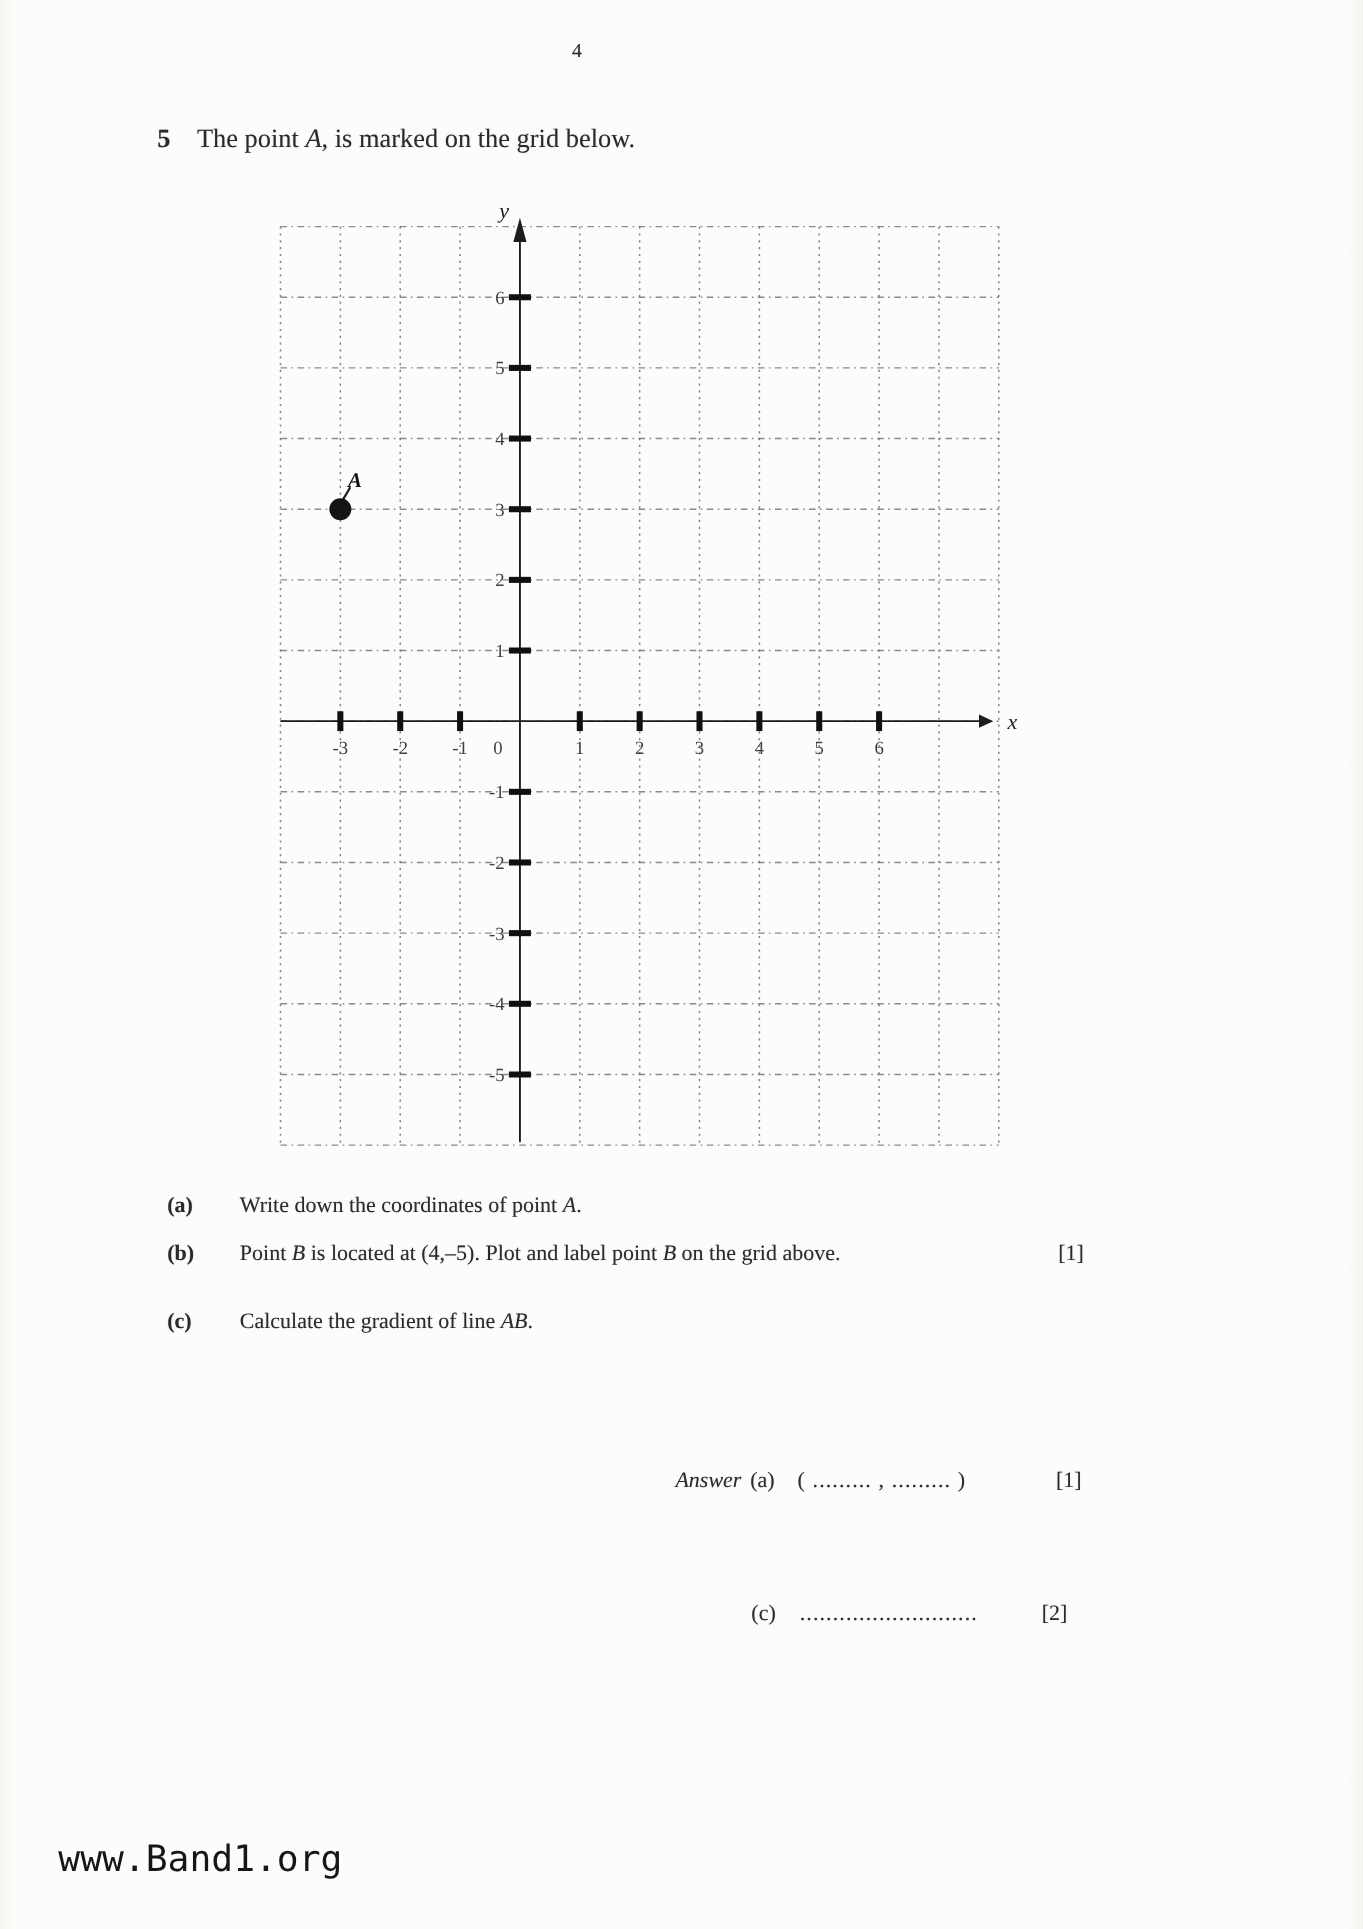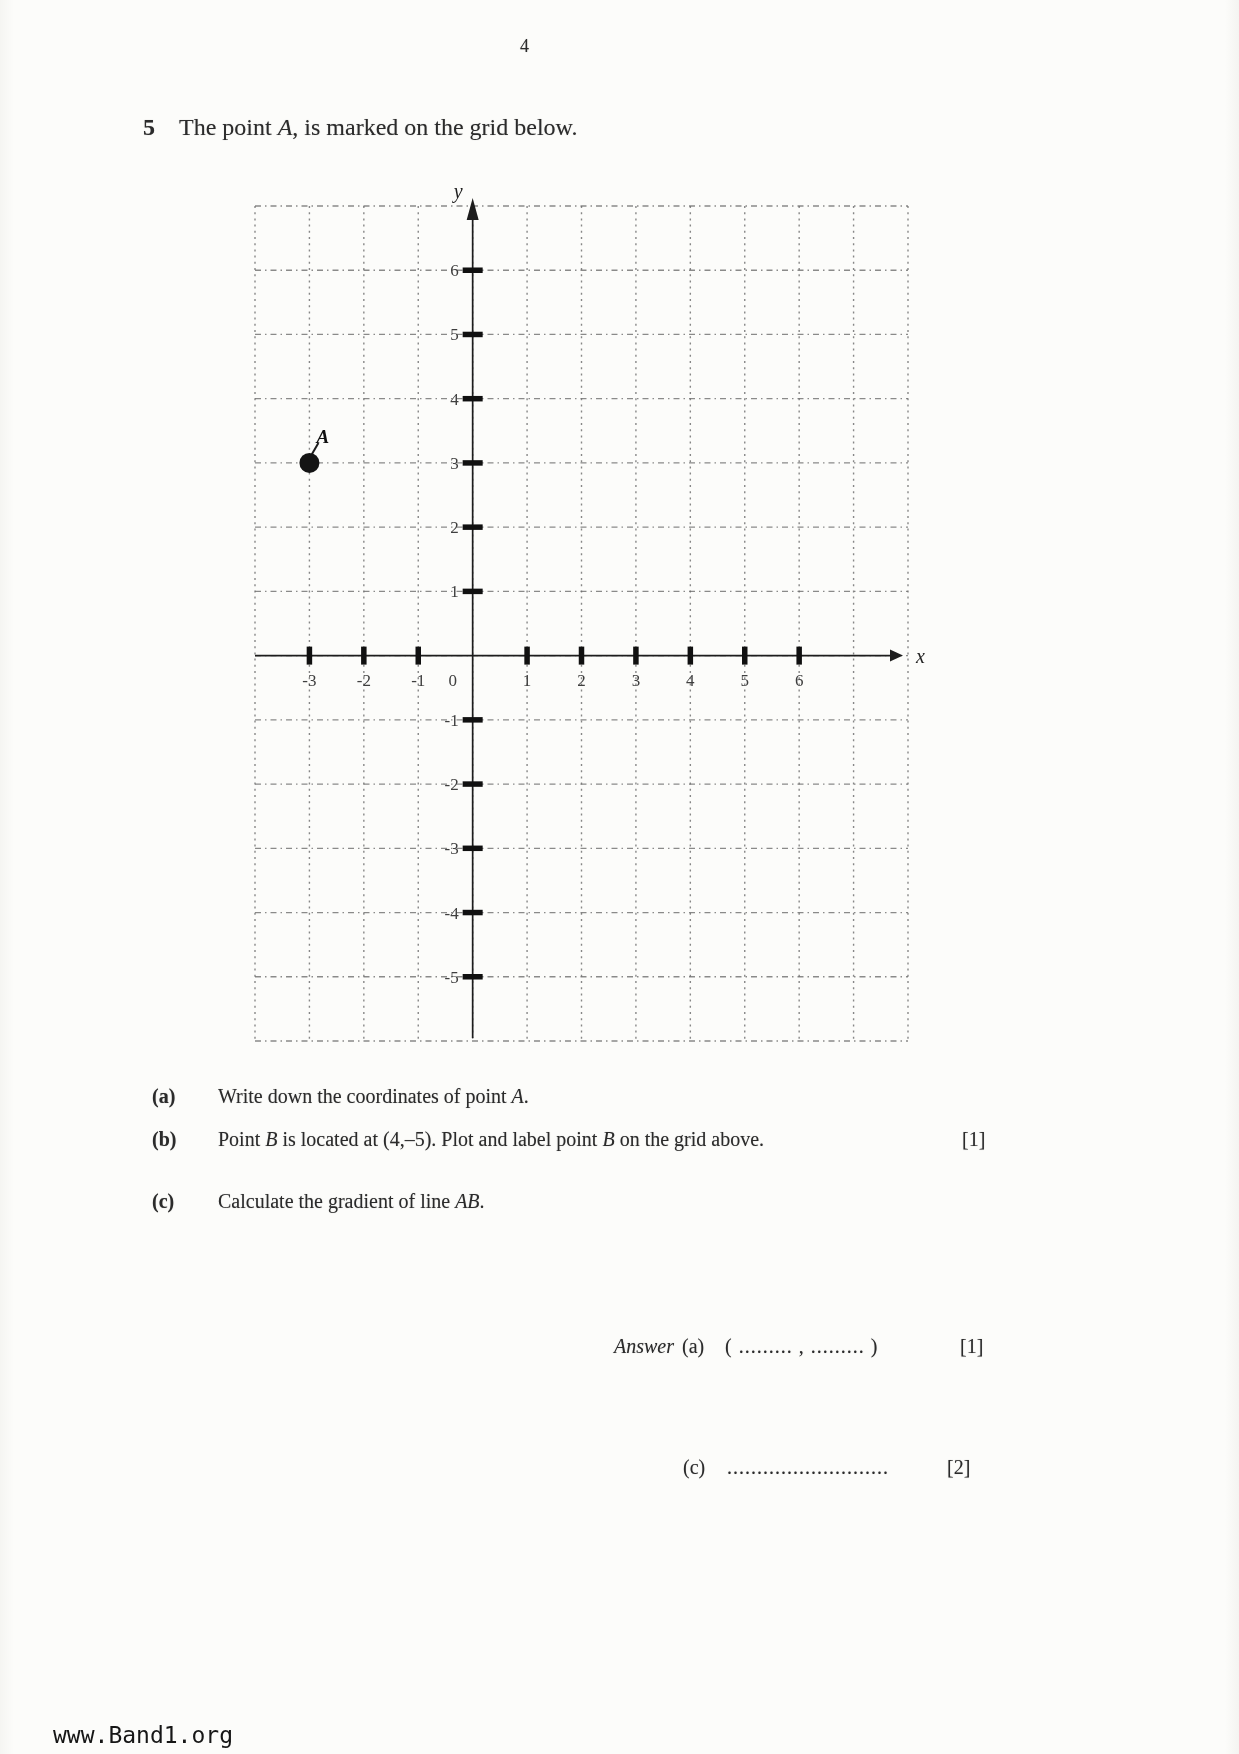--- a/index.html
+++ b/index.html
@@ -24,21 +24,21 @@
   .answer-row{left:577px;width:480px;height:32px;font-size:20px;}
   .answer-row-a{top:1335px;}
   .answer-row-c{top:1456px;}
   .answer-word{position:absolute;left:18px;font-style:italic;margin-left:19px;}
   .ans-label{position:absolute;left:105px;}
   .ans-blank{position:absolute;left:148px;letter-spacing:1px;white-space:nowrap;}
   .ans-marks{position:absolute;left:383px;}
   .answer-row-c .ans-label{left:106px;}
   .answer-row-c .ans-blank{left:150px;}
   .answer-row-c .ans-marks{left:370px;}
-  .footer{left:53px;top:1722px;font-family:"DejaVu Sans Mono","Liberation Mono",monospace;font-size:23px;color:#161616;}
+  .footer{left:53px;top:1670px;font-family:"DejaVu Sans Mono","Liberation Mono",monospace;font-size:33px;color:#161616;}
   
   .gv{stroke:#6b6b6b;stroke-width:1.4;stroke-dasharray:2 4.2;opacity:.8;}
   .gh{stroke:#6e6e6e;stroke-width:1.3;stroke-dasharray:6 4 1.5 4;opacity:.8;}
   .axis{stroke:#1d1d1d;stroke-width:1.7;}
   .tick{stroke:#101010;stroke-width:5.5;}
   .tick-label{font-family:"Liberation Serif",serif;font-size:17px;fill:#3f3f3f;}
   .axis-label{font-family:"Liberation Serif",serif;font-style:italic;font-size:20px;fill:#1f1f1f;}
   .point-label{font-family:"Liberation Serif",serif;font-style:italic;font-weight:bold;font-size:19px;fill:#101010;}
   .arrow{fill:#1d1d1d;}
 </style>

